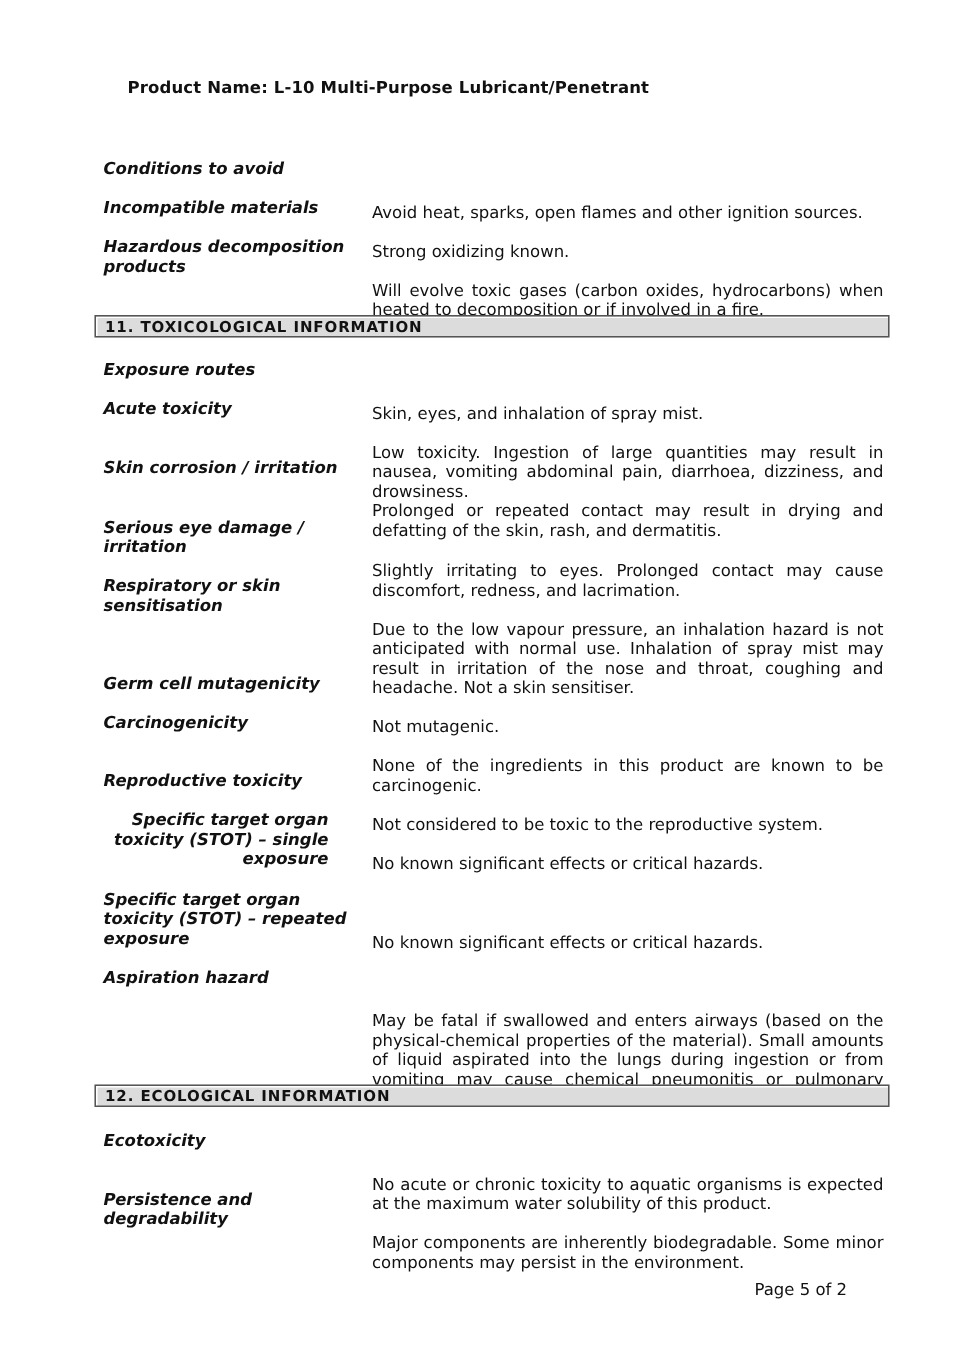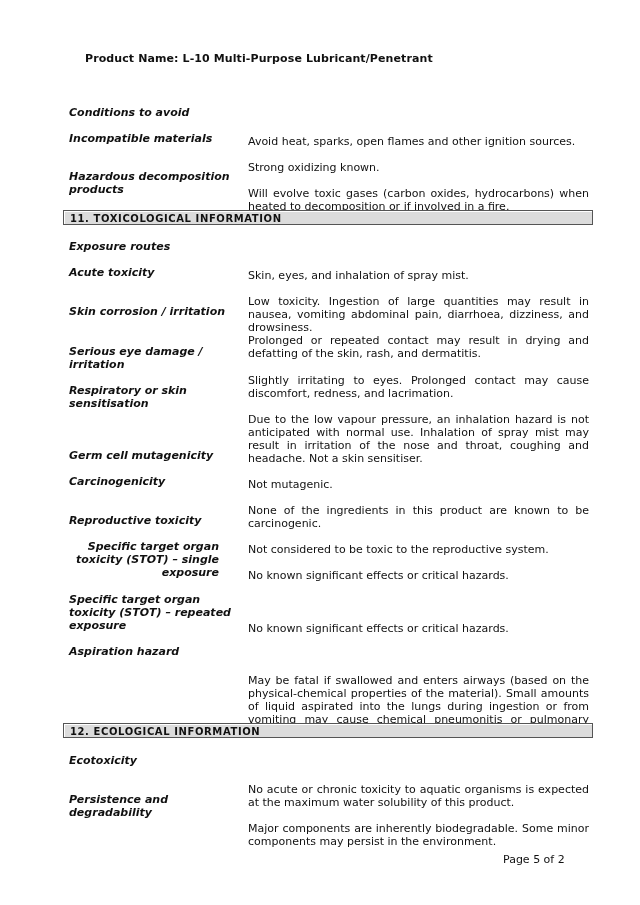--- a/index.html
+++ b/index.html
@@ -43,21 +43,21 @@
 
 <div class="row" style="top:106px;">
   <div class="lbl">Conditions to avoid</div>
   <div class="val">Avoid heat, sparks, open flames and other ignition sources.</div>
 </div>
 <div class="row" style="top:132px;">
   <div class="lbl">Incompatible materials</div>
   <div class="val">Strong oxidizing known.</div>
 </div>
 <div class="row" style="top:158px;">
-  <div class="lbl" style="width:165px;margin-top:12px;">Hazardous decomposition products</div>
+  <div class="lbl" style="width:165px;">Hazardous decomposition products</div>
   <div class="val">Will evolve toxic gases (carbon oxides, hydrocarbons) when heated to decomposition or if involved in a fire.</div>
 </div>
 
 <div class="section-header" style="top:210px;">11.  TOXICOLOGICAL INFORMATION</div>
 
 <div class="row" style="top:240px;">
   <div class="lbl">Exposure routes</div>
   <div class="val">Skin, eyes, and inhalation of spray mist.</div>
 </div>
 <div class="row" style="top:266px;">

